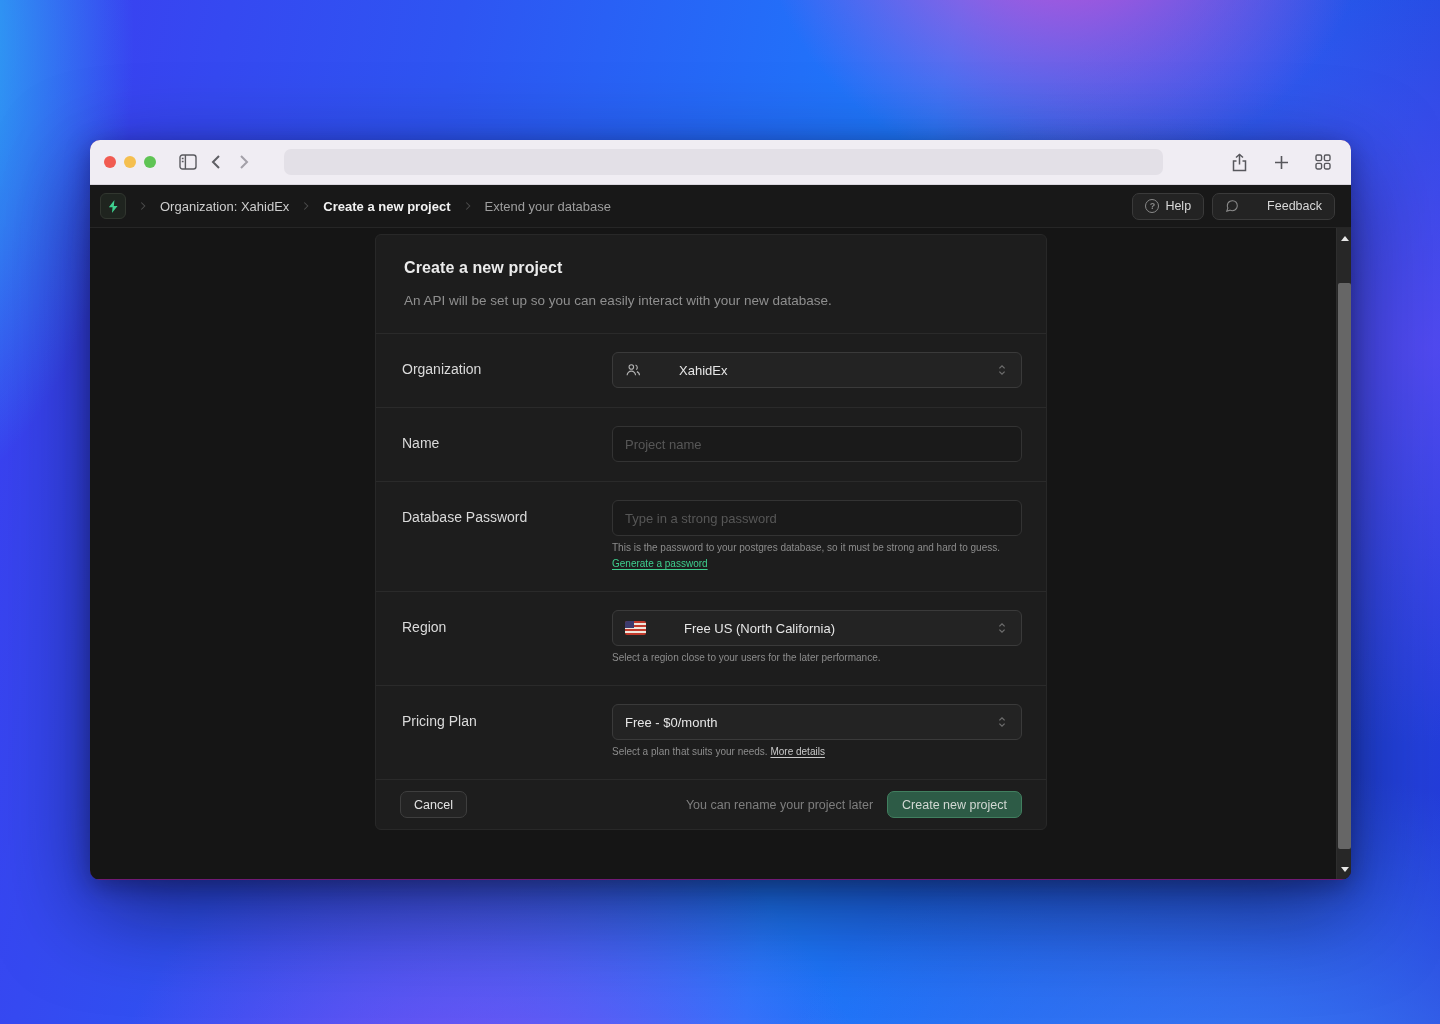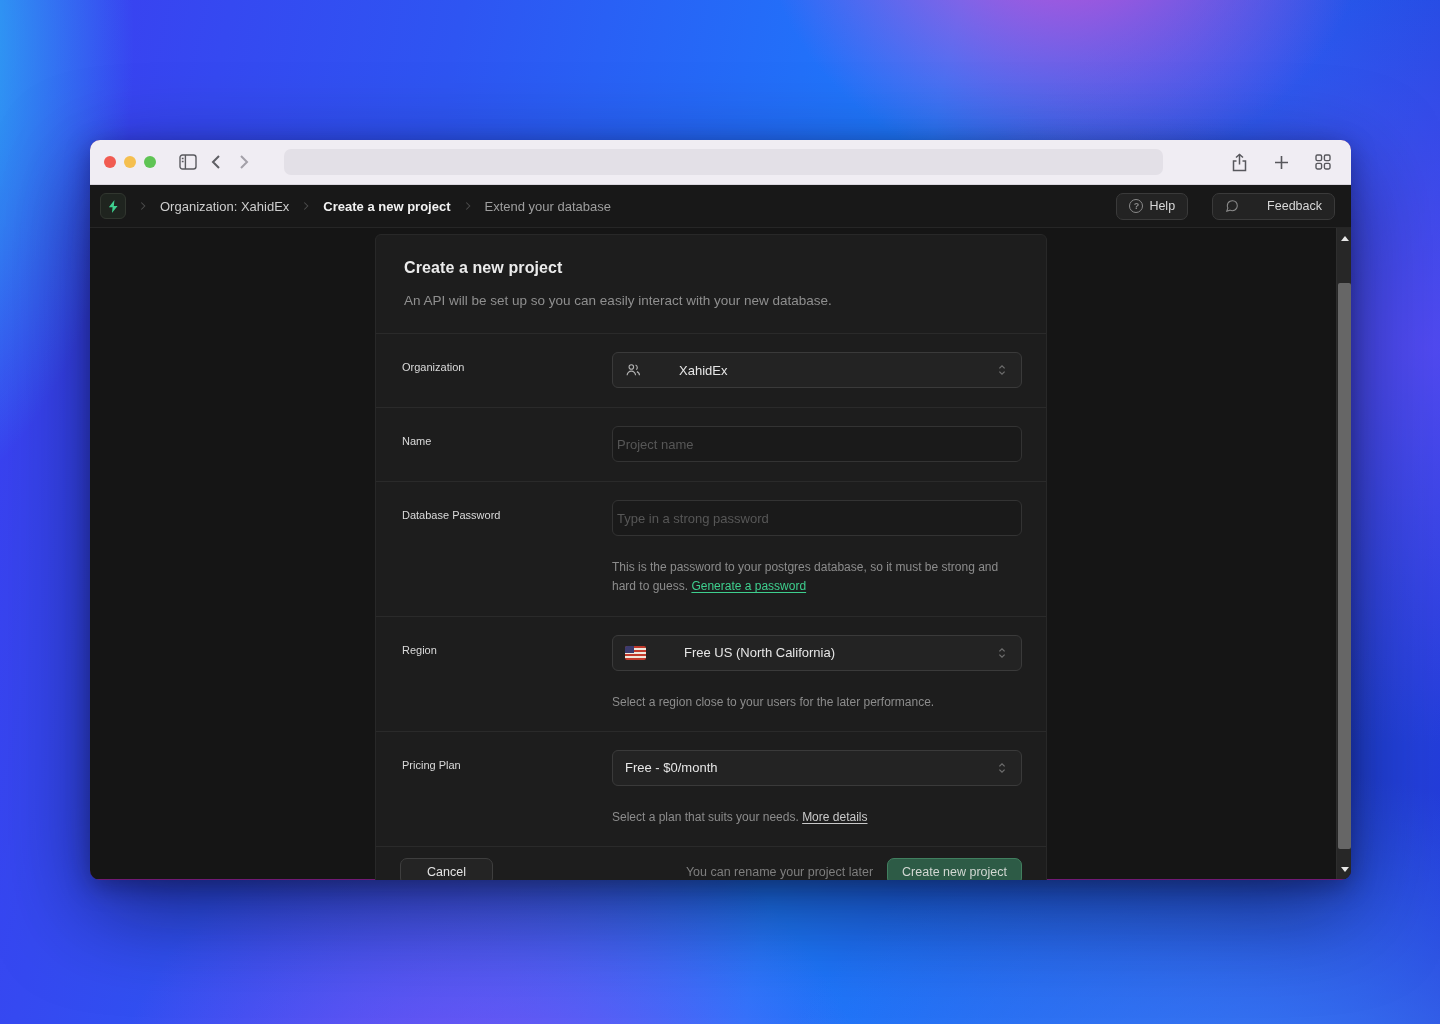--- a/index.html
+++ b/index.html
@@ -55,65 +55,65 @@
   .crumb { font-size:13px; white-space:nowrap; }
   .crumb.dim  { color:#cdcdcd; }
   .crumb.bold { color:#f2f2f2; font-weight:600; }
   .crumb.faint{ color:#9e9e9e; }
   .hdr-spacer { flex:1; }
   .hdr-btn {
     display:flex; align-items:center; gap:6px; height:27px; padding:0 12px;
     background:#232323; border:1px solid #3a3a3a; border-radius:7px;
     color:#d8d8d8; font-size:12.5px; cursor:default;
   }
-  .hdr-btn + .hdr-btn { margin-left:24px;gap:28px; }
+  .hdr-btn + .hdr-btn { margin-left:8px;gap:28px; }
   .help-glyph {
     width:14px; height:14px; border:1.2px solid #8a8a8a; border-radius:50%;
     font-size:9px; color:#8a8a8a; display:flex; align-items:center; justify-content:center; font-weight:700;
   }
 
   
   .content { position:relative; height:651px; background:#151515; }
 
   .card {
     position:absolute; left:285px; top:6px; width:672px;
     background:#1d1d1d; border:1px solid #282828; border-radius:6px;
   }
   .card-head { padding:24px 28px 22px; border-bottom:1px solid #2a2a2a; }
   .card-title { font-size:16px; color:#ebebeb; font-weight:600; letter-spacing:.1px; }
   .card-desc { margin-top:14px; font-size:13.5px; color:#8f8f8f; line-height:1.5; }
 
   .row { display:flex; padding:18px 24px 19px 26px; border-bottom:1px solid #2a2a2a; }
-  .row-label { width:210px; flex:none; padding-top:9px; font-size:11px; color:#dadada; }
+  .row-label { width:210px; flex:none; padding-top:9px; font-size:14px; color:#dadada; }
   .row-field { flex:1; }
 
   .select {
     height:36px; border-radius:6px; background:#232323; border:1px solid #3a3a3a;
     display:flex; align-items:center; padding:0 12px; cursor:default;gap:28px;
   }
   .select .sel-text { font-size:13px; color:#e6e6e6; flex:1; }
   .sel-icon { margin-right:10px; display:flex; align-items:center; }
   .flag { position:relative; width:21px; height:14px; border-radius:2px; overflow:hidden; flex:none;
     background:repeating-linear-gradient(#c0392b 0 2px, #efe7dc 2px 4px); }
   .flag::after { content:""; position:absolute; left:0; top:0; width:9px; height:7px; background:#3c3b6e; }
 
   .tinput {
     width:100%; height:36px; border-radius:6px; background:#1a1a1a; border:1px solid #333333;
-    padding:0 4px; font-size:13px; color:#e6e6e6; outline:none;
+    padding:0 12px; font-size:13px; color:#e6e6e6; outline:none;
     font-family:"Liberation Sans","DejaVu Sans",sans-serif;
   }
   .tinput::placeholder { color:#575757; }
 
-  .helper { margin-top:22px; font-size:12px; color:#8c8c8c; line-height:1.6; max-width:420px; }
+  .helper { margin-top:4px; font-size:10px; color:#8c8c8c; line-height:1.6; max-width:420px; }
   .link-green { color:#3ecf8e; text-decoration:underline; text-underline-offset:2px; cursor:pointer; }
   .link-gray  { color:#c9c9c9; text-decoration:underline; text-underline-offset:2px; cursor:pointer; }
 
   .card-footer { display:flex; align-items:center; padding:11px 24px; }
   .btn-cancel {
-    height:27px; padding:0 26px; border-radius:7px; background:#242424; border:1px solid #3e3e3e;
+    height:27px; padding:0 13px; border-radius:7px; background:#242424; border:1px solid #3e3e3e;
     color:#e3e3e3; font-size:12.5px; cursor:default; font-family:inherit;
   }
   .footer-spacer { flex:1; }
   .footer-note { font-size:12.5px; color:#7e7e7e; margin-right:14px; }
   .btn-create {
     height:27px; padding:0 14px; border-radius:7px; background:#2d5b46; border:1px solid #417f5f;
     color:#d2d8d3; font-size:12.5px; cursor:default; font-family:inherit;
   }
 
   

